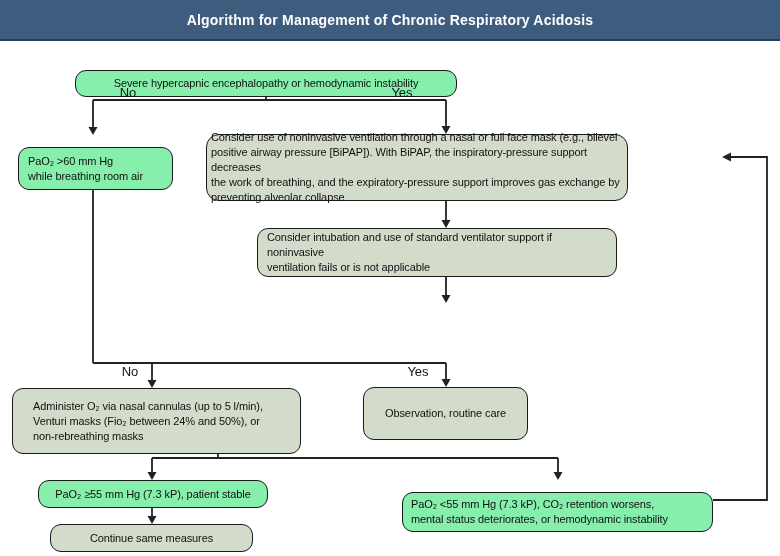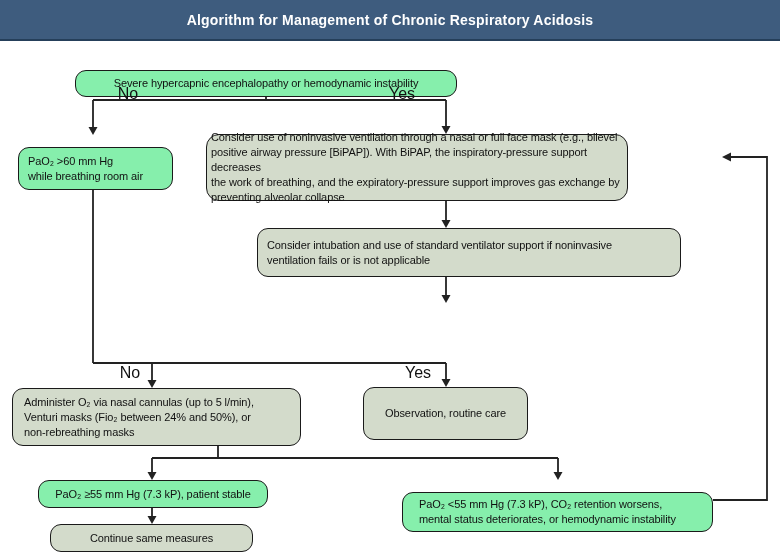--- a/index.html
+++ b/index.html
@@ -23,29 +23,29 @@
     font-size:11px;line-height:15px;letter-spacing:-0.1px;
     display:flex;align-items:center;white-space:pre-line;
     padding:2px 9px;
   }
   .yellow{background:#86efac;margin-top:12px;}
   .green{background:#d3dbcb;}
   .ctr{justify-content:center;text-align:center;padding:2px 4px;}
   .n-severe     {left:75px;  top:58px;  width:382px; height:27px;}
   .n-pao260     {left:18px;  top:135px; width:155px; height:43px;}
   .n-niv        {left:206px; top:134px; width:422px; height:67px; border-radius:13px;padding:2px 4px 2px 4px;}
-  .n-intubation {left:257px; top:228px; width:424px; height:49px;}
+  .n-intubation {left:257px; top:228px; width:360px; height:49px;}
   .n-reversible {left:269px; top:303px; width:397px; height:44px;}
-  .n-administer {left:12px;  top:388px; width:289px; height:58px; padding:2px 11px;}
+  .n-administer {left:12px;  top:388px; width:289px; height:66px; padding:2px 20px;}
   .n-observation{left:363px; top:387px; width:165px; height:53px;}
   .n-stable     {left:38px;  top:468px; width:230px; height:28px;}
-  .n-worsens    {left:402px; top:480px; width:311px; height:40px; padding:2px 16px;}
+  .n-worsens    {left:402px; top:480px; width:311px; height:40px; padding:2px 8px;}
   .n-continue   {left:50px;  top:524px; width:203px; height:28px;}
   
-  .blabel{position:absolute;z-index:2;font-size:16px;color:#111;text-align:center;}
+  .blabel{position:absolute;z-index:2;font-size:13px;color:#111;text-align:center;}
   .l-b1no {left:108px;top:85px; width:40px;}
   .l-b1yes{left:382px;top:85px; width:40px;}
   .l-b2no {left:112px;top:364px;width:36px;}
   .l-b2yes{left:398px;top:364px;width:40px;}
 </style>
 </head>
 <body>
 
 <div id="stage">
 

